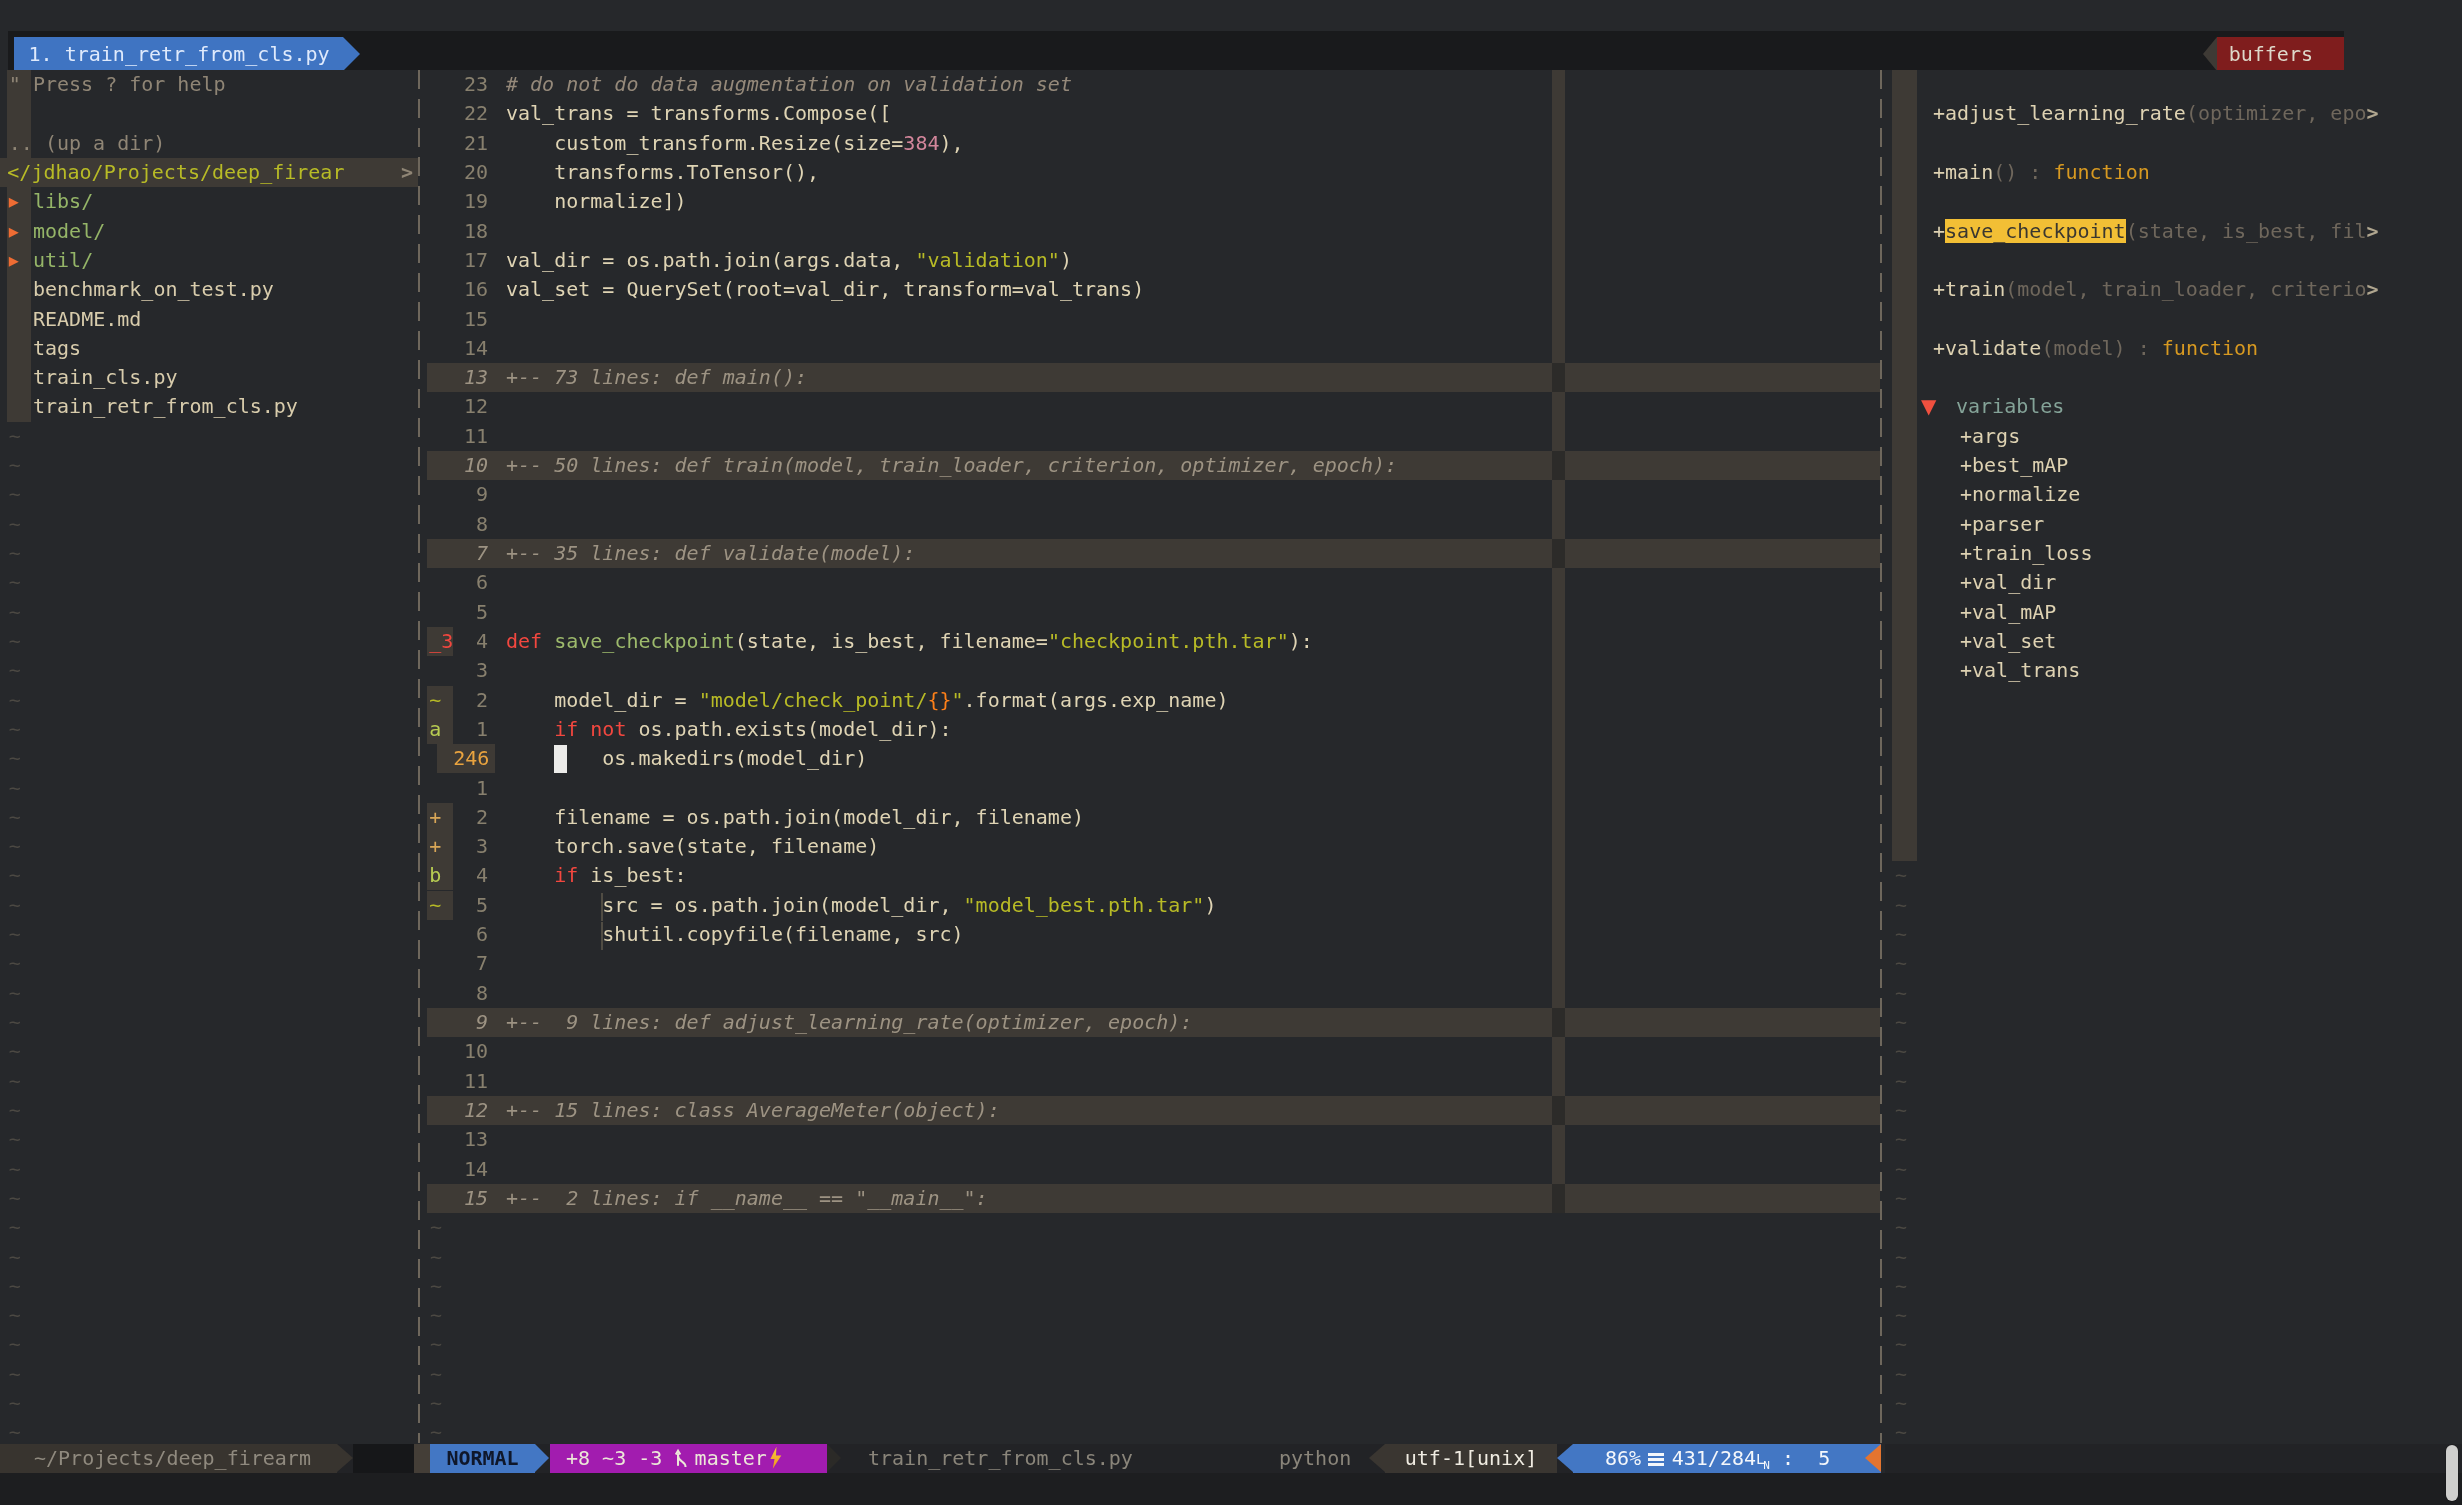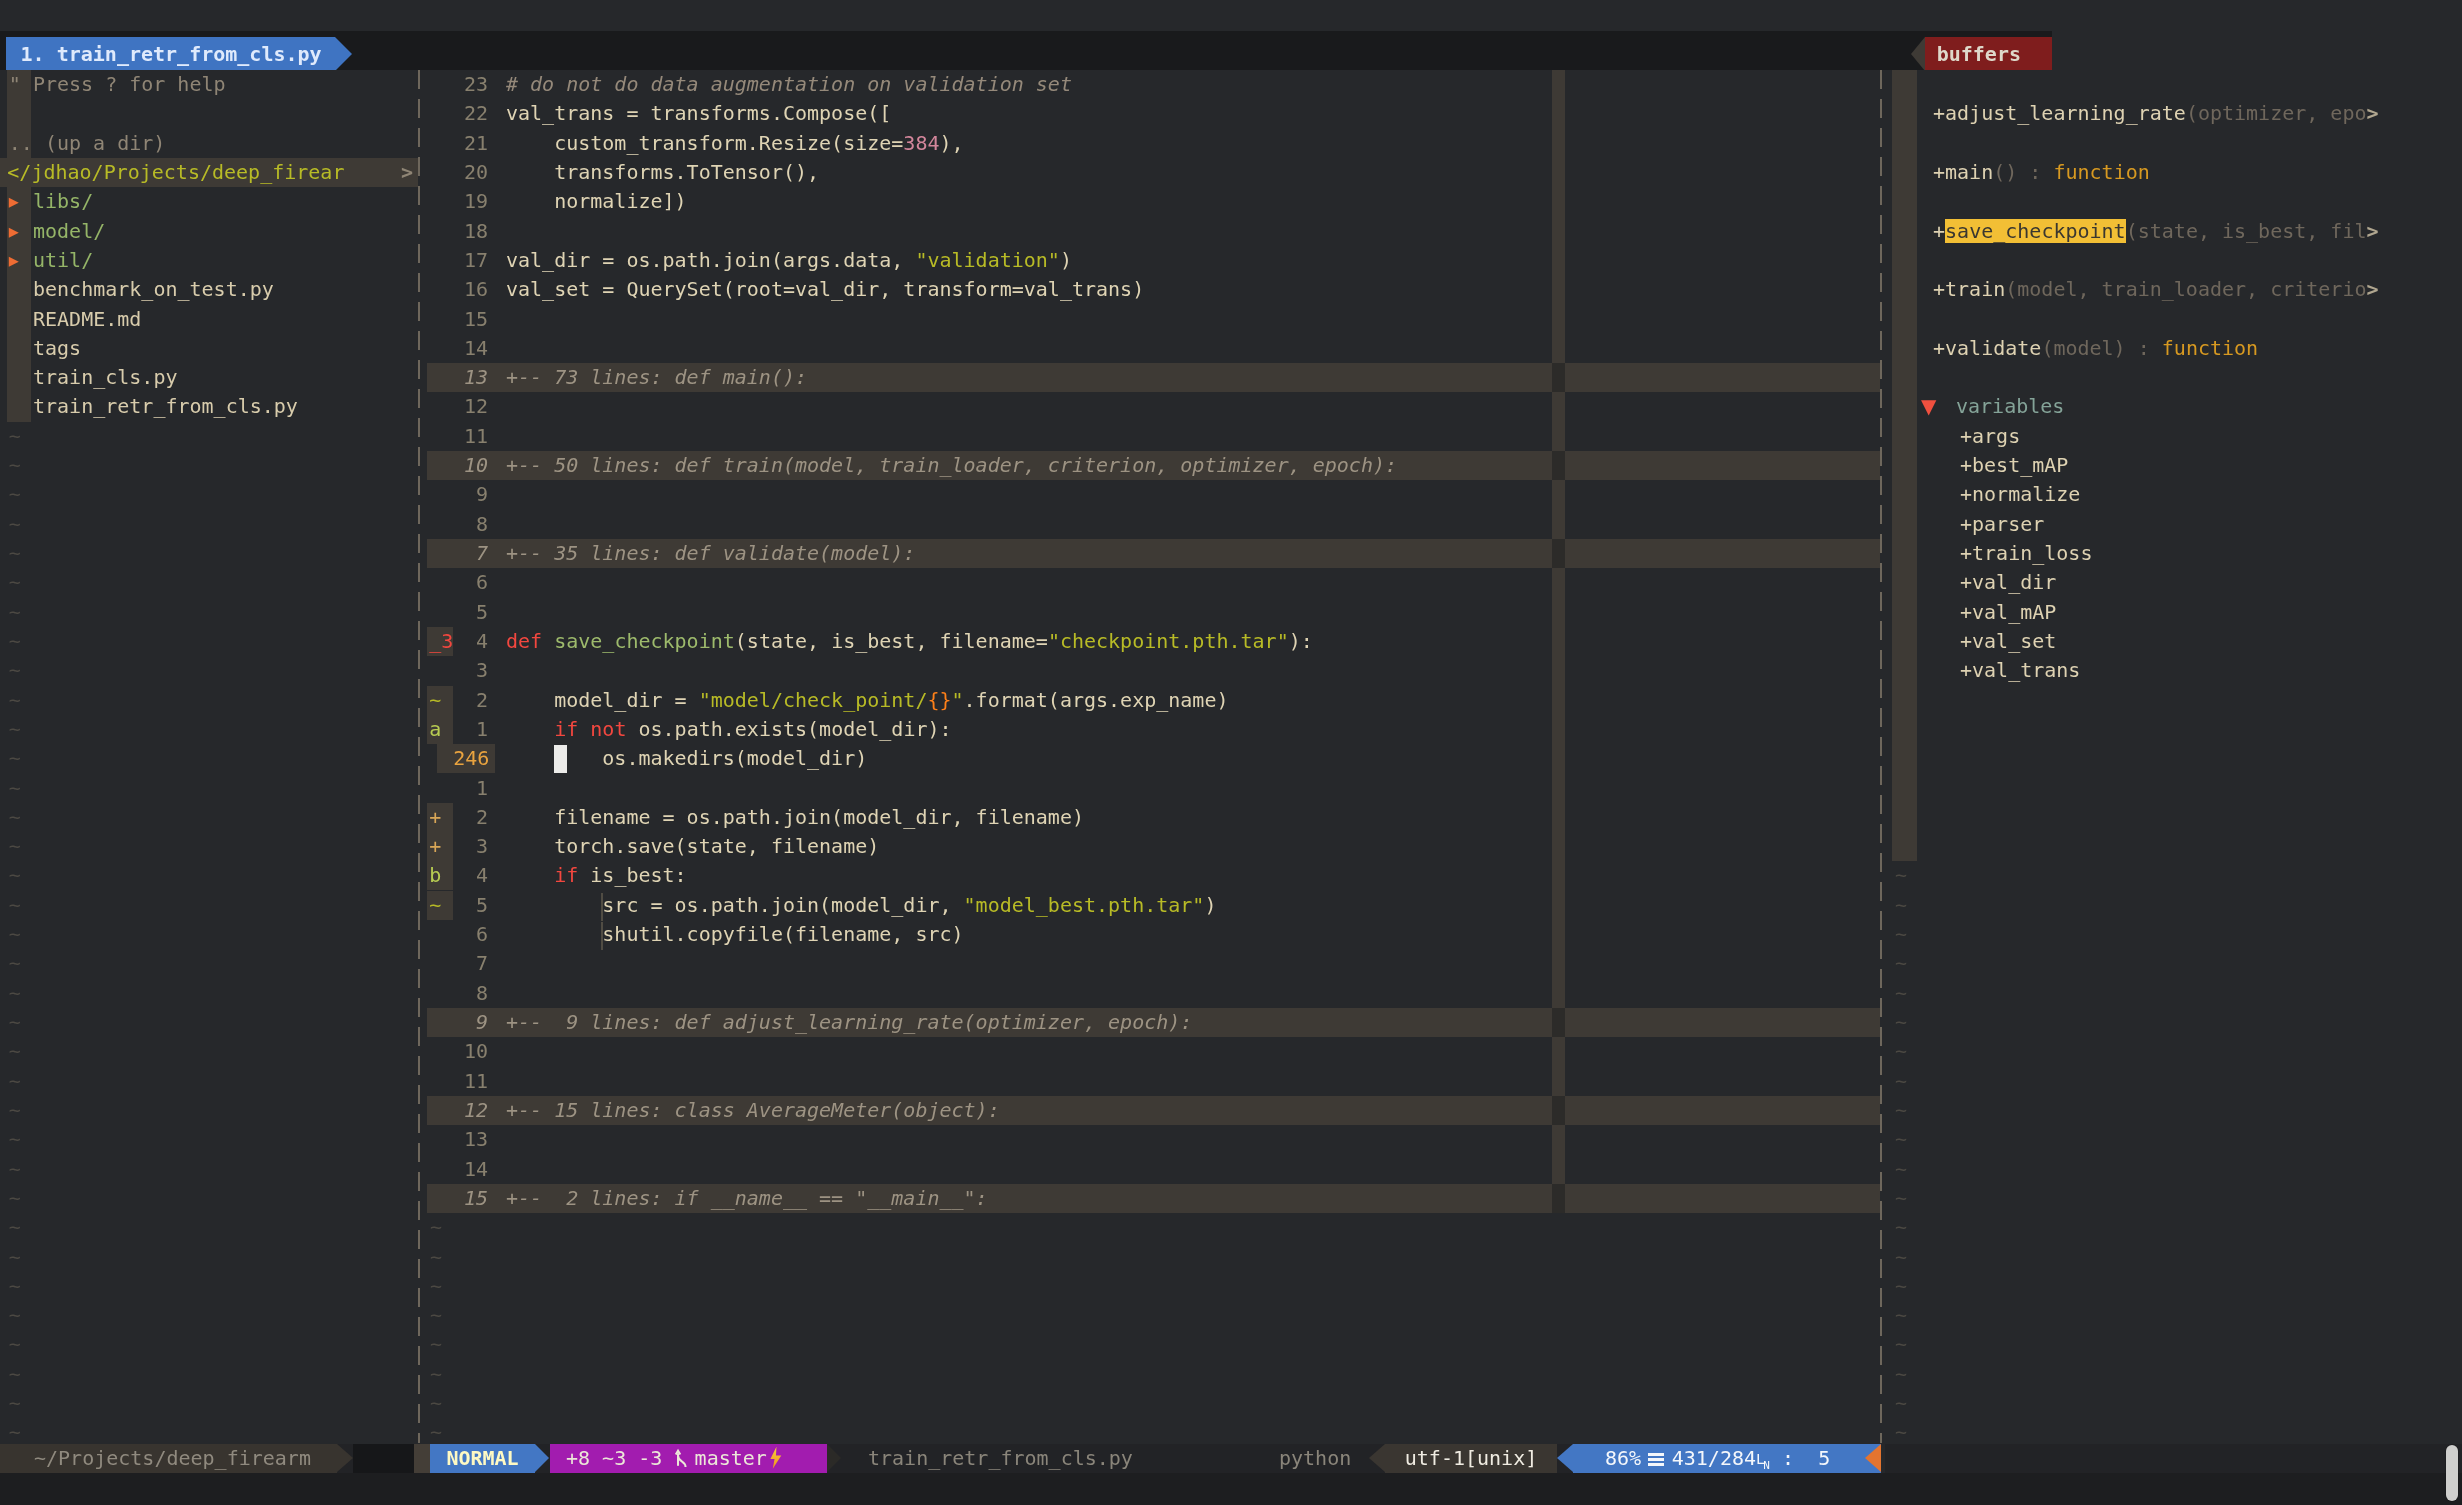--- a/index.html
+++ b/index.html
@@ -13,21 +13,21 @@
     background:linear-gradient(#dbdbdb,#c9c9c9);border-bottom:0.7px solid #9d9d9d;
     font-family:"Liberation Sans",sans-serif;}
   .tl{position:absolute;top:8px;width:11px;height:11px;border-radius:50%;}
   .tl-red{left:12.5px;background:#ff5f57;border:0.7px solid #e0443e;}
   .tl-yellow{left:31px;background:#febc2e;border:0.7px solid #d89e24;}
   .tl-green{left:49px;background:#28c840;border:0.7px solid #1aab29;}
   .win-title{position:absolute;left:0;right:0;top:3.7px;text-align:center;font-size:20.5px;color:#2d2d2d;}
   .win-shortcut{position:absolute;right:8.8px;top:4.4px;font-size:19px;color:#2d2d2d;font-family:"DejaVu Sans",sans-serif;}
 
   
-  .tabline{position:absolute;left:0;top:31px;width:2052px;height:40px;background:#191a1c;font-weight:bold;}
+  .tabline{position:absolute;left:8px;top:31px;width:2336px;height:40px;background:#191a1c;}
   .tabwrap{position:absolute;left:5.9px;bottom:0;height:34px;display:flex;align-items:stretch;}
   .tab{background:#3f74c2;color:#dfeafc;line-height:34px;padding:0 13px 0 14.7px;}
   .tab-arrow{width:0;height:0;border-top:17px solid transparent;border-bottom:17px solid transparent;border-left:17.6px solid #3f74c2;}
   .bufwrap{position:absolute;right:0;bottom:0;height:34px;display:flex;align-items:stretch;}
   .buf-arrow{width:0;height:0;border-top:17px solid transparent;border-bottom:17px solid transparent;border-right:14.7px solid #3e3a35;}
   .buffers{background:#7f1d1d;color:#ded8ca;line-height:34px;padding:0 31px 0 11.7px;}
 
   
   .content{position:absolute;left:0;top:70px;width:2462px;height:1373px;background:#26282b;overflow:hidden;}
   .pane{position:absolute;top:0;height:100%;}
@@ -87,21 +87,21 @@
 
   
   .statusline{position:absolute;left:0;top:1444px;width:2462px;height:29px;background:#222326;}
   .seg{position:absolute;top:0;height:29px;}
   .arrow-r{position:absolute;top:0;width:0;height:0;border-top:14.7px solid transparent;border-bottom:14.7px solid transparent;}
   .arrow-l{position:absolute;top:0;width:0;height:0;border-top:14.7px solid transparent;border-bottom:14.7px solid transparent;}
   .sl-path{left:0;width:337px;background:#38342f;color:#908a7f;padding-left:34px;}
   .sl-path-arrow{left:337px;border-left:16px solid #38342f;}
   .sl-black{left:353px;width:61px;background:#161719;}
   .sl-div{left:414px;width:16px;background:#443e37;}
-  .sl-mode{left:430px;width:105px;background:#4377c4;color:#fef9c3;text-align:center;font-weight:bold;}
+  .sl-mode{left:430px;width:105px;background:#4377c4;color:#0f172a;text-align:center;font-weight:bold;}
   .sl-mode-arrow{left:535px;border-left:14.7px solid #4377c4;}
   .sl-hunks{left:550px;width:277px;background:#a21caf;color:#ece7d8;padding-left:16px;}
   .sl-hunks-arrow{left:827px;border-left:14.7px solid #2b2a27;}
   .sl-file{left:868px;color:#8a857a;}
   .sl-ft{left:1279px;color:#8a857a;}
   .sl-enc-arrow{left:1369px;border-right:16px solid #3a3631;}
   .sl-enc{left:1385px;width:172px;background:#3a3631;color:#f0ece2;text-align:center;}
   .sl-pos-arrow{left:1557px;border-right:16px solid #4377c4;}
   .sl-pos{left:1573px;width:308px;background:#4377c4;color:#f4f7fb;padding-left:32px;}
   .sl-orange-arrow{left:1865px;border-right:16px solid #e4742f;z-index:3;}

